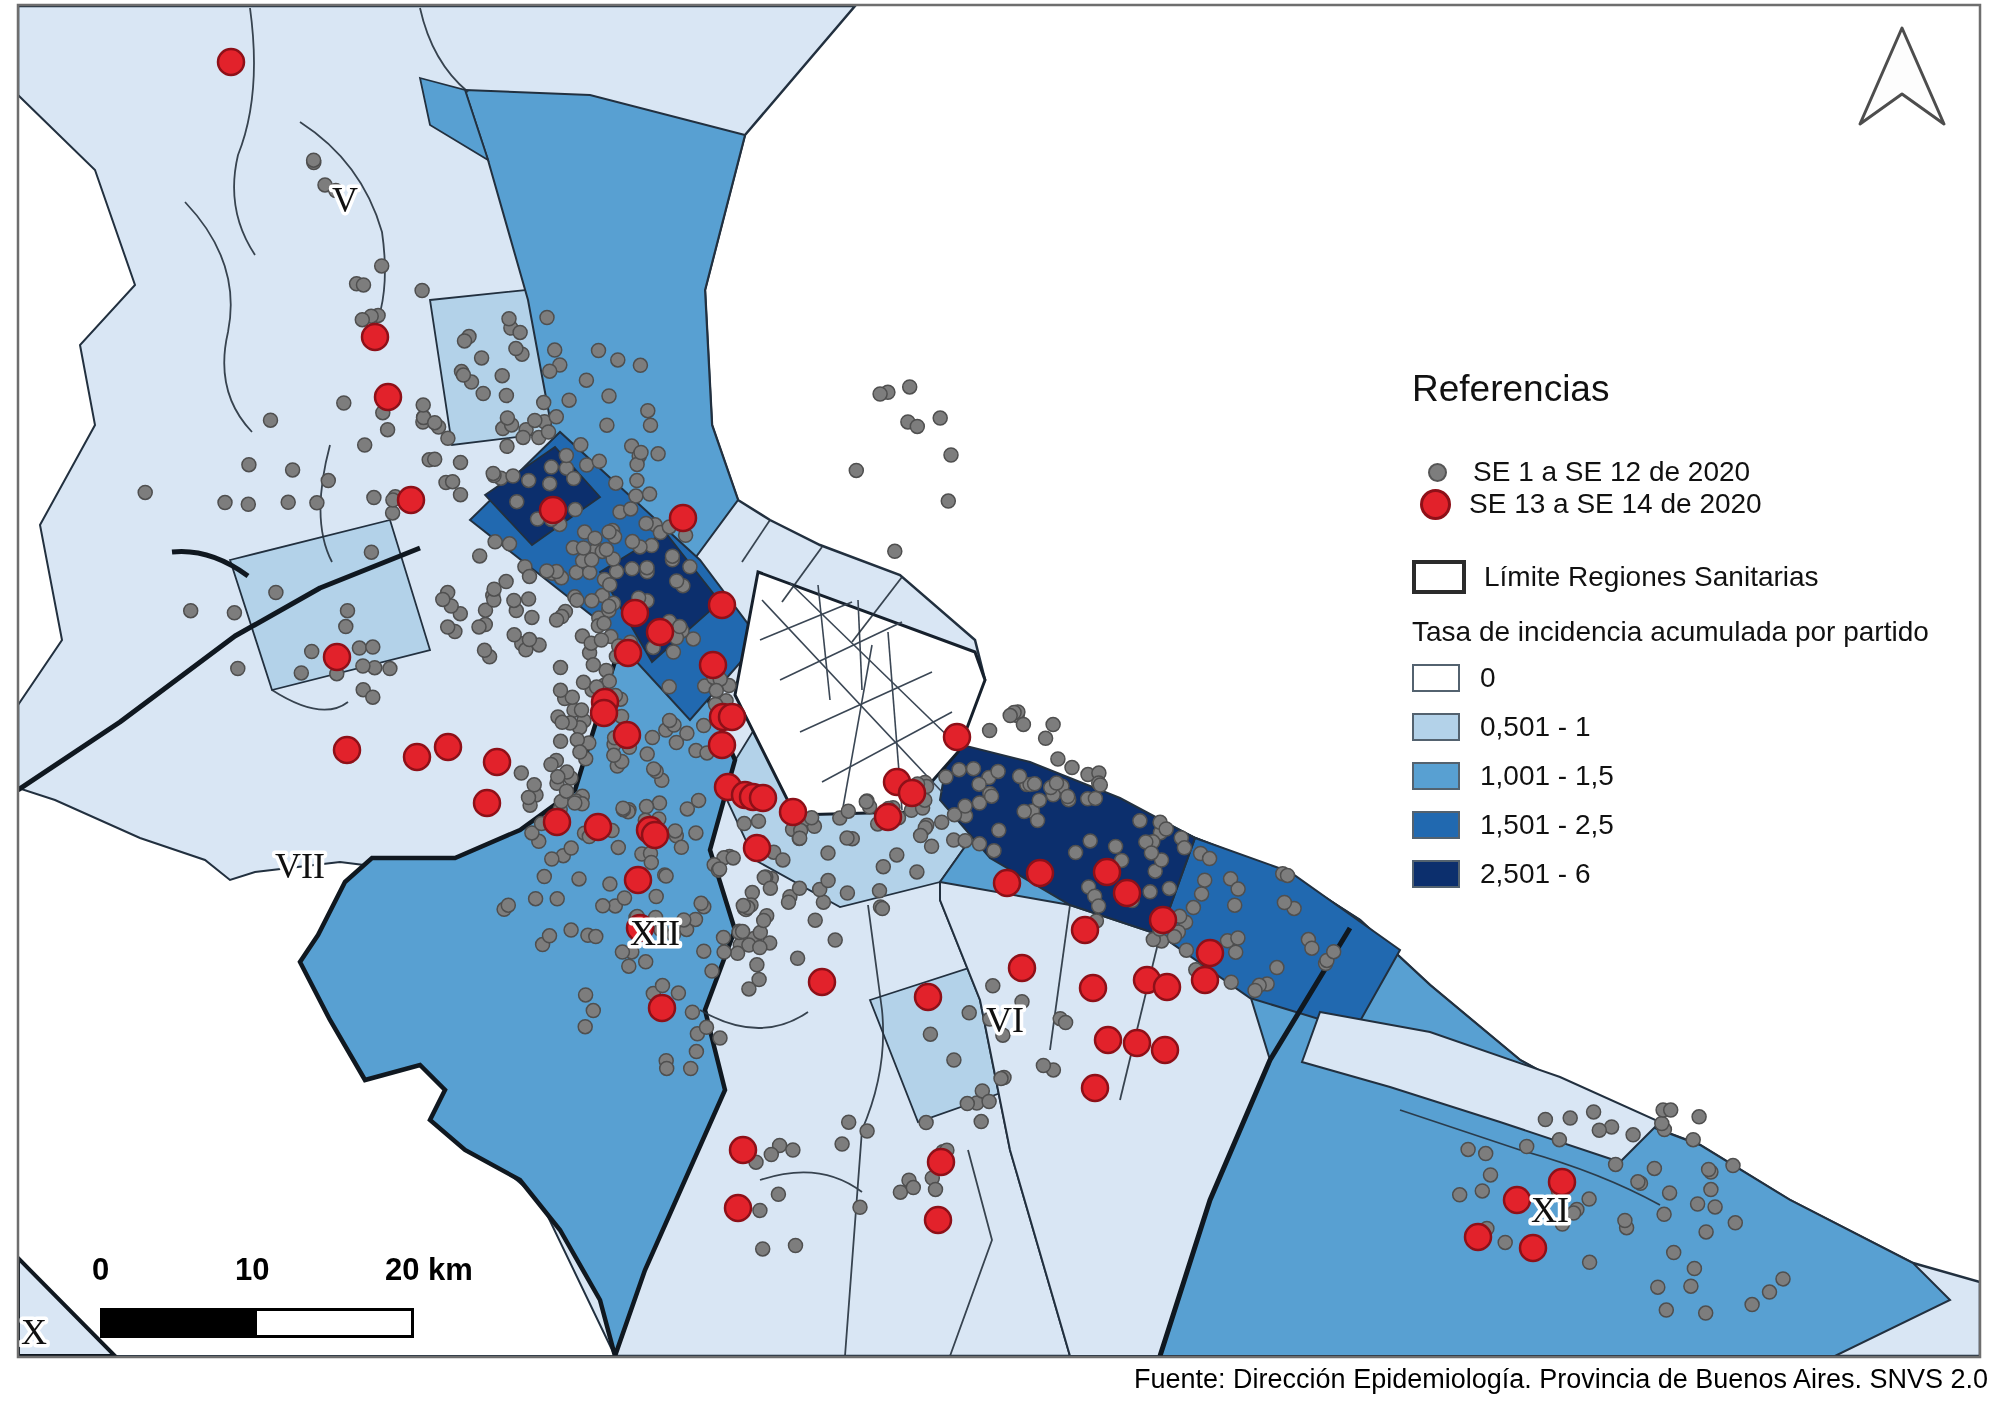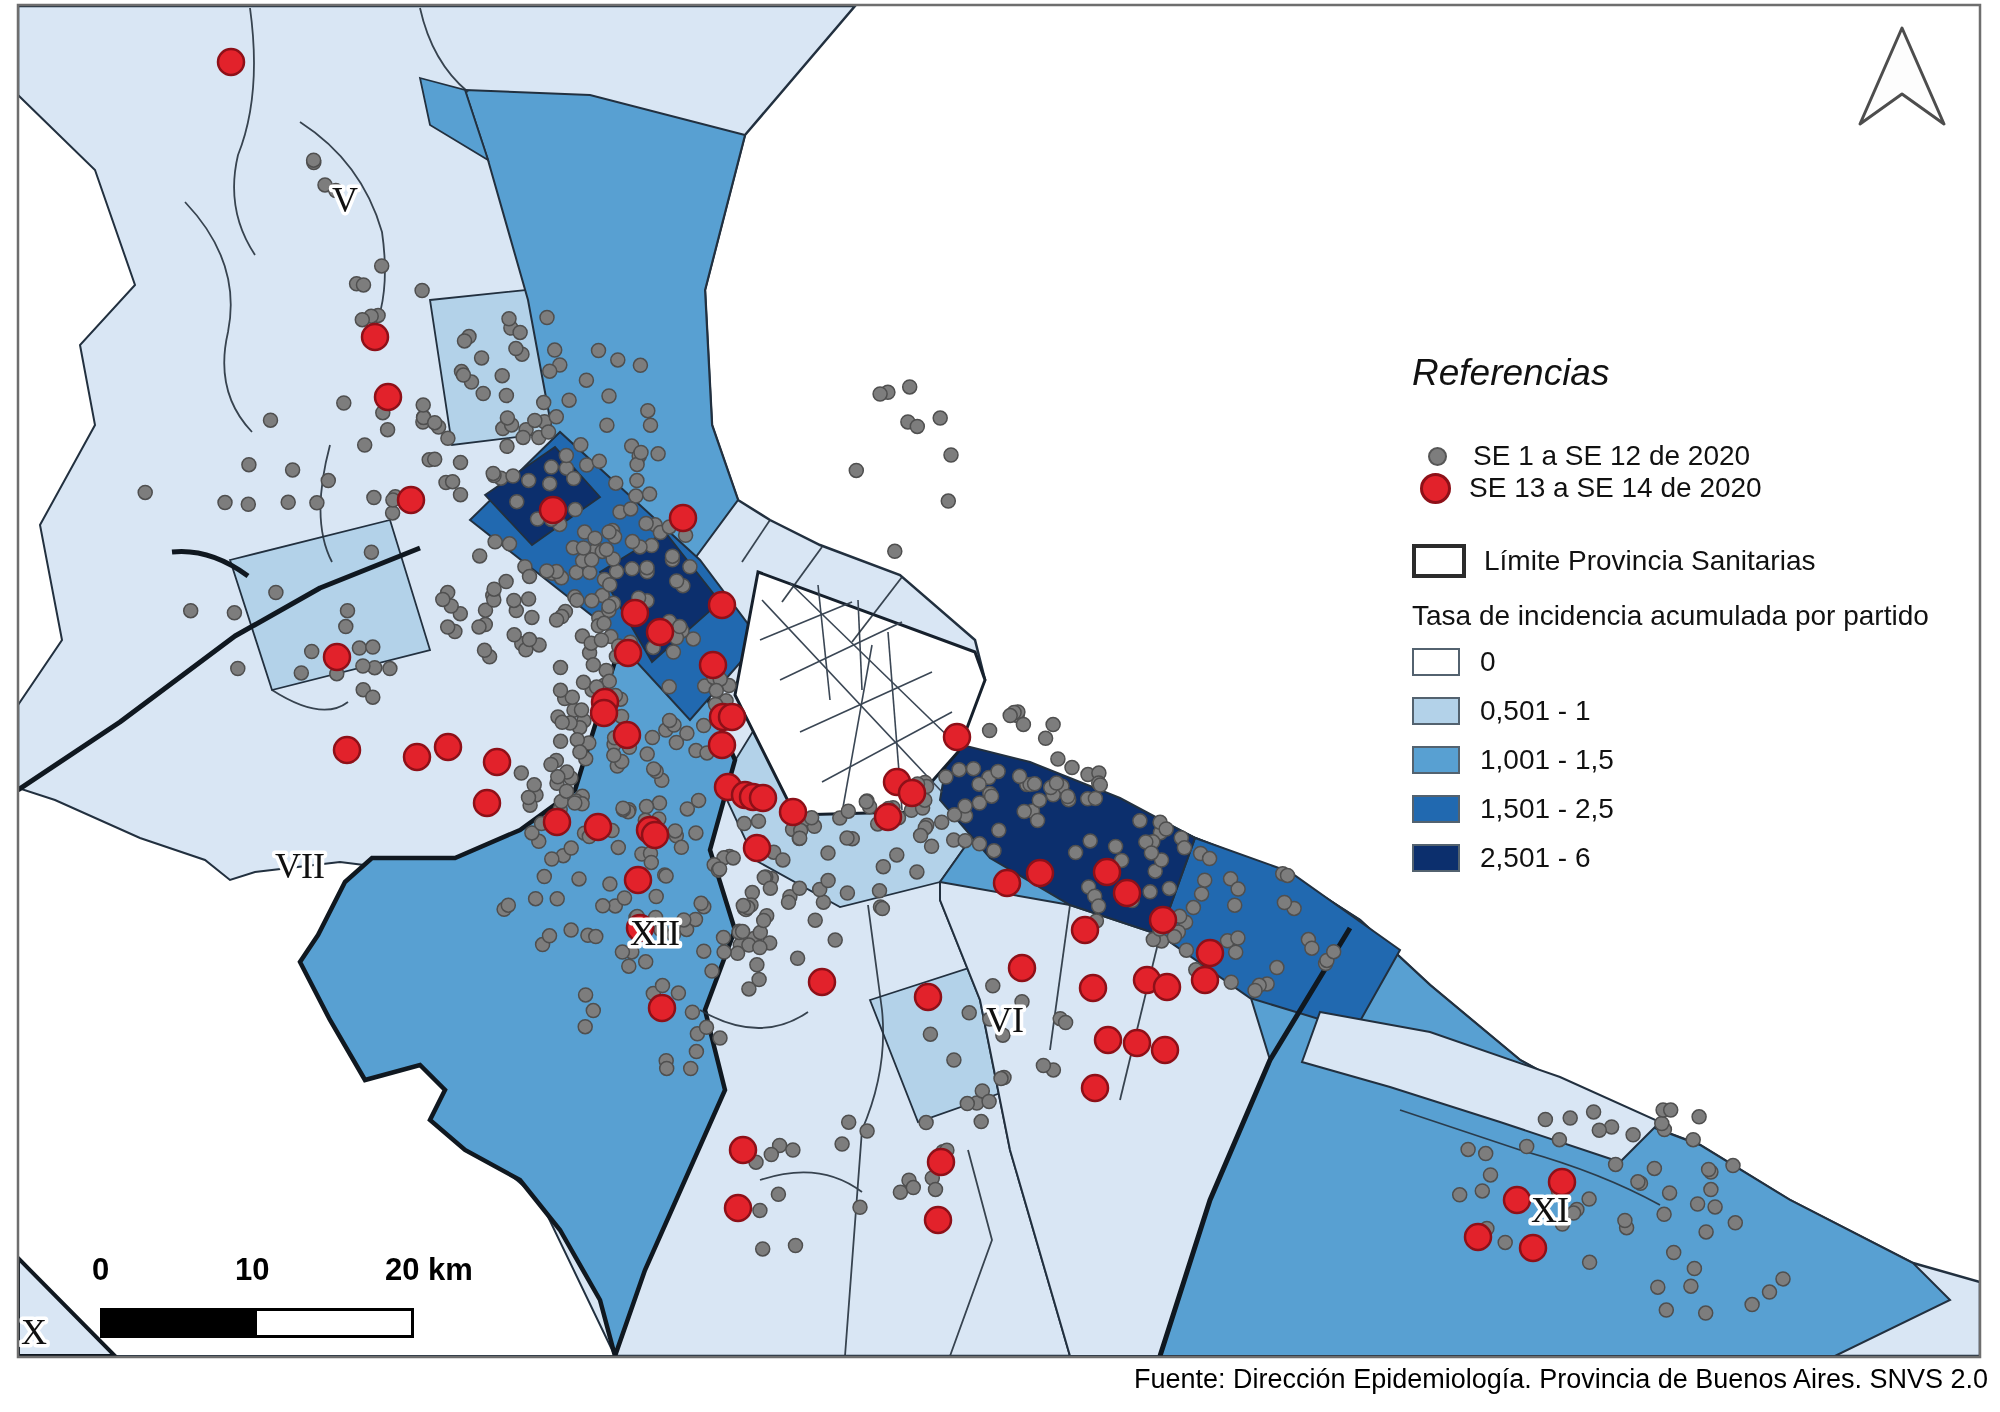--- a/index.html
+++ b/index.html
@@ -7,21 +7,21 @@
         font-family:"Liberation Sans",sans-serif;overflow:hidden;}
   .map-svg{position:absolute;left:0;top:0;}
 
   
   .region-label{font-family:"Liberation Serif",serif;font-size:36px;fill:#101010;
                 paint-order:stroke;stroke:#ffffff;stroke-width:7px;stroke-linejoin:round;
                 text-anchor:middle;}
 
   
   .legend{position:absolute;left:1412px;top:352px;width:585px;color:#111;}
-  .legend-title{font-size:37px;font-weight:400;margin:0 0 46px 0;font-style:italic;}
+  .legend-title{font-size:37px;font-weight:400;margin:16px 0 46px 0;}
   .leg-row{display:flex;align-items:center;font-size:28px;}
   .leg-row.pt2{margin-bottom:40px;}
   .dot-sm{flex:0 0 auto;width:15px;height:15px;border-radius:50%;background:#7d7d7d;
           border:2px solid #565656;margin:0 26px 0 16px;}
   .dot-lg{flex:0 0 auto;width:25px;height:25px;border-radius:50%;background:#e2222b;
           border:3px solid #8e1018;margin:0 18px 0 8px;}
   .sw-limit{flex:0 0 auto;width:46px;height:26px;background:#fff;border:4px solid #2b2b2b;
             margin-right:18px;}
   .limit-row{margin-bottom:22px;}
   .tasa-title{font-size:28px;margin:10px 0 14px 0;}
@@ -894,21 +894,21 @@
       <span class="dot-sm" style="background: rgb(125, 125, 125);"></span>
       <span>SE 1 a SE 12 de 2020</span>
     </div>
     <div class="leg-row pt2">
       <span class="dot-lg" style="background: rgb(226, 34, 43);"></span>
       <span>SE 13 a SE 14 de 2020</span>
     </div>
 
     <div class="leg-row limit-row">
       <span class="sw-limit" style="border-color: rgb(43, 43, 43);"></span>
-      <span>Límite Provincia Sanitarias</span>
+      <span>Límite Regiones Sanitarias</span>
     </div>
 
     <div class="tasa-title">Tasa de incidencia acumulada por partido</div>
     <div id="choropleth-classes">
         <div class="cls-row">
           <span class="cls-sw" style="background: rgb(255, 255, 255);"></span>
           <span>0</span>
         </div>
         <div class="cls-row">
           <span class="cls-sw" style="background: rgb(179, 210, 233);"></span>

